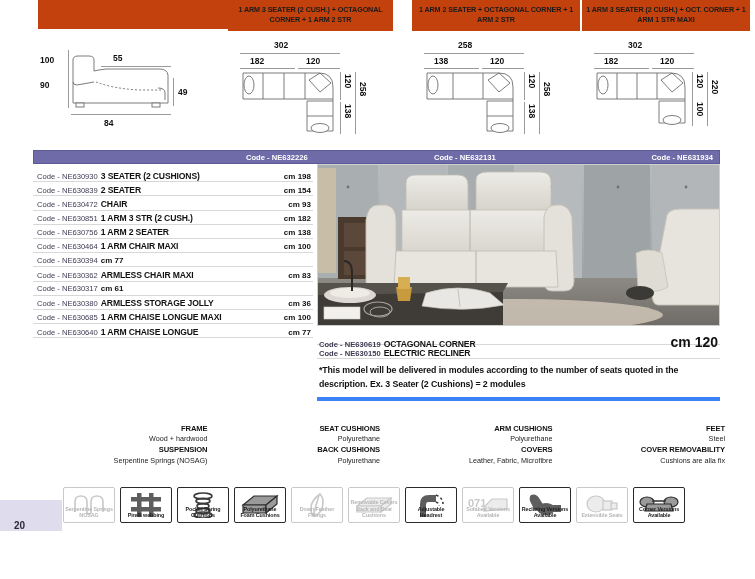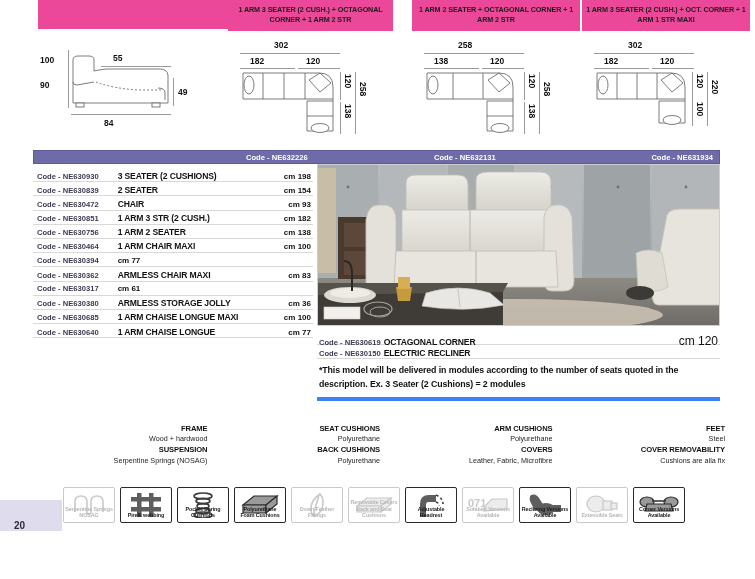--- a/index.html
+++ b/index.html
@@ -27,21 +27,21 @@
     left: 0; top: 0;
     width: 755px; height: 148px;
   }
   .diag-col { position: absolute; top: 0; }
   .diag-col.c1 { left: 38px;  width: 190px; }
   .diag-col.c2 { left: 228px; width: 165px; }
   .diag-col.c3 { left: 412px; width: 168px; }
   .diag-col.c4 { left: 582px; width: 168px; }
 
   .diag-title {
-    background: #ec4899;
+    background: #c2410c;
     color: #1b1b1b;
     font-size: 7.2px;
     font-weight: bold;
     line-height: 1.45;
     text-align: center;
     padding: 5px 3px;
     letter-spacing: -0.1px;
     min-height: 21px;
     box-sizing: border-box;
   }
@@ -109,23 +109,23 @@
   .lrow {
     display: flex;
     align-items: baseline;
     border-bottom: 1px solid #d8d8d8;
     padding: 2.5px 2px 2.5px 4px;
     height: 14.2px;
     box-sizing: border-box;
   }
   .lrow .code {
     font-size: 7.6px;
-    font-weight: bold;
+    font-weight: normal;
     color: #3c3a52;
-    margin-right: 19px;
+    margin-right: 3px;
     white-space: nowrap;
   }
   .lrow .name {
     font-size: 8.6px;
     font-weight: bold;
     color: #111;
     white-space: nowrap;
     flex: 1;
     letter-spacing: -0.15px;
   }
@@ -160,21 +160,21 @@
     padding: 2.5px 2px 2.5px 2px;
     height: 14.2px;
     box-sizing: border-box;
   }
   .nrow .code {
     font-size: 7.6px; font-weight: bold; color: #3c3a52; margin-right: 3px; white-space: nowrap;
   }
   .nrow .name {
     font-size: 8.6px; font-weight: bold; color: #111; flex: 1; letter-spacing: -0.15px;
   }
-  .nrow .size { font-size: 12px; font-weight: normal; color: #111; margin-left: 20px; }
+  .nrow .size { font-size: 14px; font-weight: bold; color: #111; margin-left: 20px; }
   .note-star {
     font-size: 8.8px;
     font-weight: bold;
     color: #111;
     line-height: 1.55;
     padding: 5px 2px 5px 2px;
     border-bottom: 4px solid #3b82f6;
     letter-spacing: -0.1px;
   }
 

